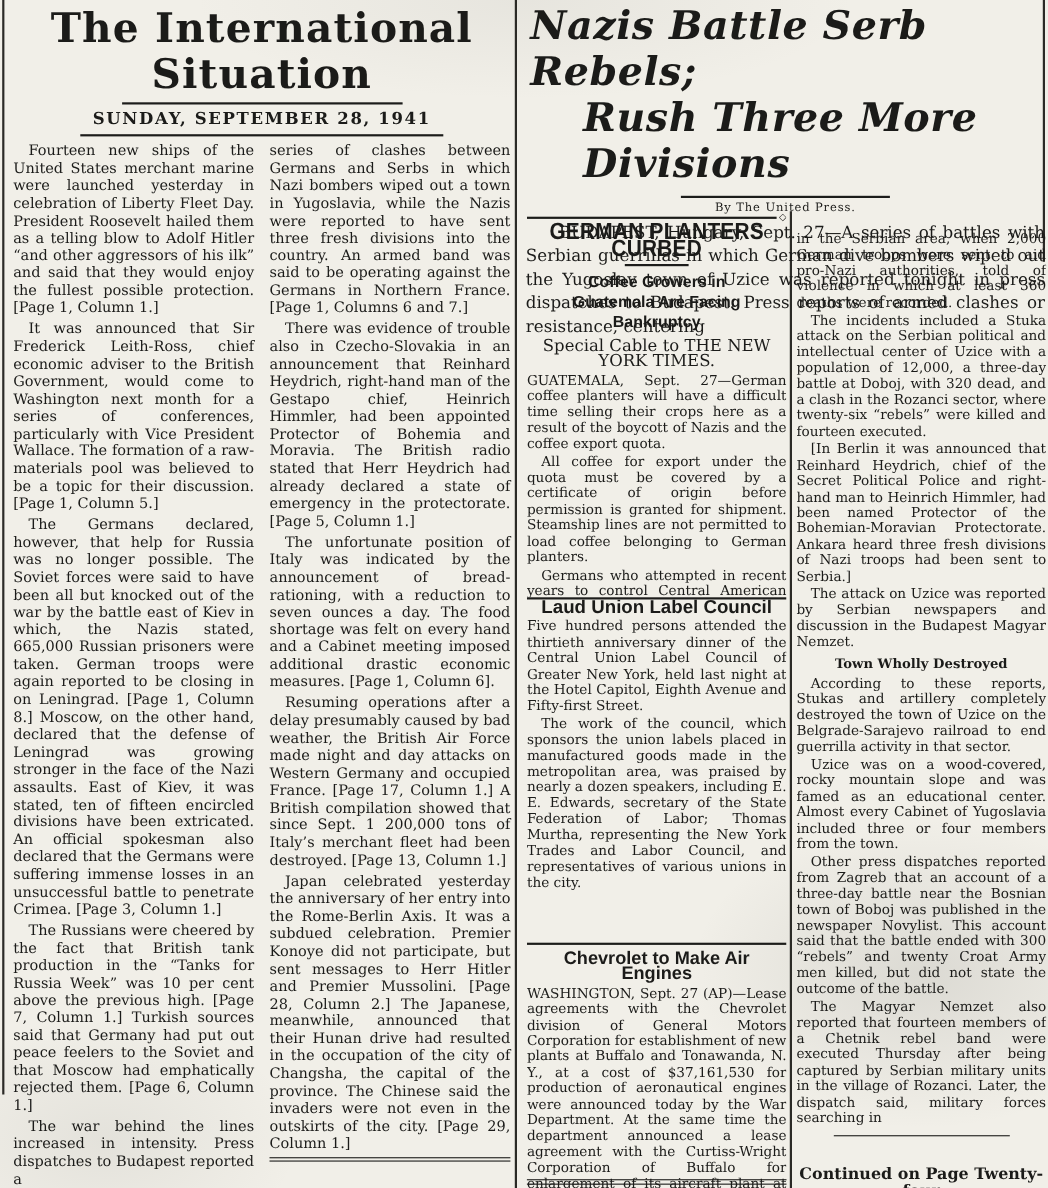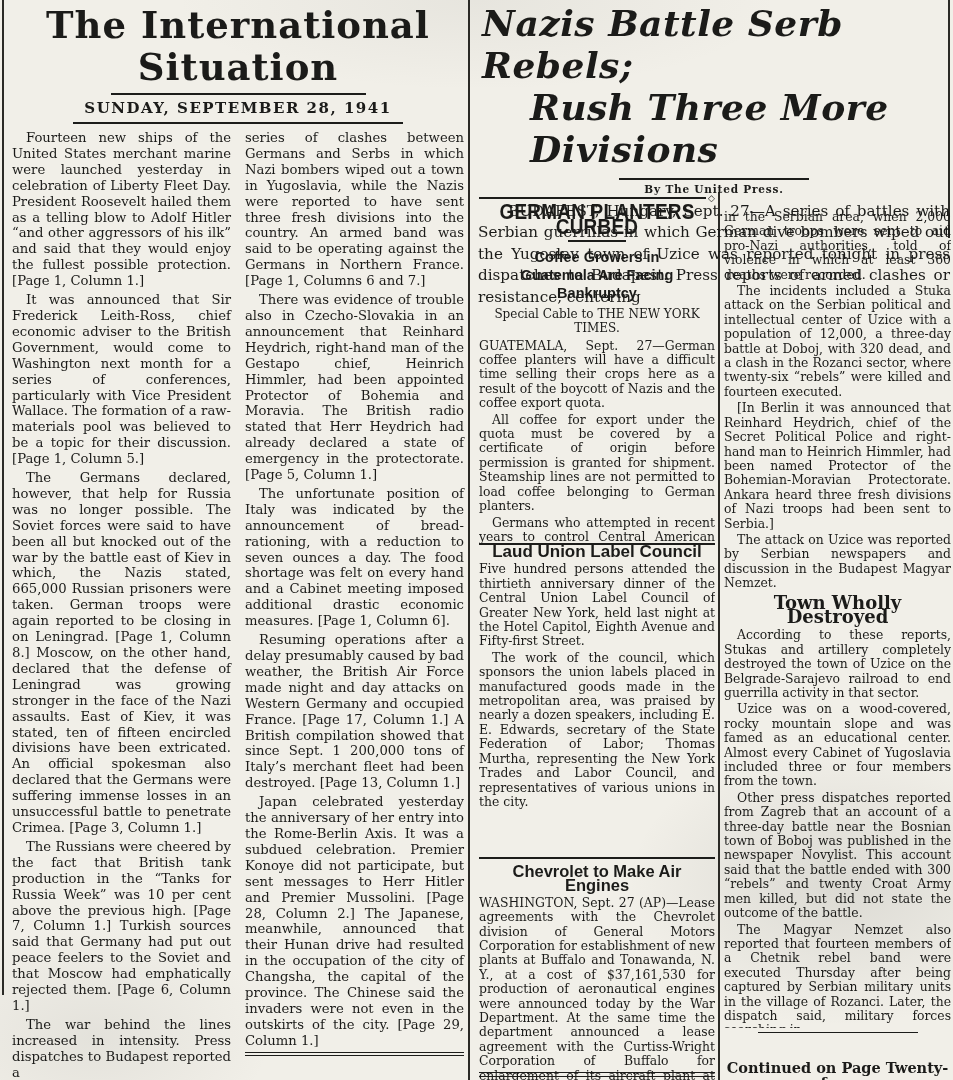--- a/index.html
+++ b/index.html
@@ -31,48 +31,48 @@
   .col p.cont { text-indent:0; }
   .end-rule { height:4px; border-top:1.5px solid #1c1c1a; border-bottom:1.5px solid #1c1c1a; margin-top:5px; }
   .col2-end { margin-top:3px; }
 
   
   .right-sec-head { position:absolute; left:478px; top:2px; width:472px; }
   .headline { font-style:italic; font-weight:bold; font-size:36px; line-height:42px; letter-spacing:0.5px; }
   .headline.l1 { padding-left:4px; }
   .headline.l2 { padding-left:52px; }
   .head-rule { width:190px; height:2px; background:#1c1c1a; margin:8px auto 3px; }
-  .byline { text-align:center; font-size:10.5px; font-weight:bold; letter-spacing:0.8px; }
+  .byline { text-align:center; font-size:10.5px; font-weight:normal; letter-spacing:0.8px; }
   .lead { margin-top:6px; font-size:15.2px; line-height:21.4px; text-align:justify; text-indent:30px; }
 
   
   .mid-col { position:absolute; left:479px; top:194px; width:236px; height:886px; overflow:hidden; }
   .mid-col, .r-col { font-size:12.4px; line-height:14.4px; text-align:justify; }
   .mid-col p, .r-col p { margin:0 0 2px; text-indent:13px; }
   .mid-col p.cont, .r-col p.cont { text-indent:0; }
   .wrap-rule { display:flex; align-items:center; height:8px; margin-bottom:2px; }
   .wrap-rule .line { flex:1; height:1.5px; background:#1c1c1a; }
   .wrap-rule .diamond { font-size:9px; line-height:8px; padding-left:2px; color:#1c1c1a; }
   .gp-box { height:349px; overflow:hidden; }
   .gothic-head { font-family:"Liberation Sans", sans-serif; font-weight:bold; text-align:center; }
   .gp-headline { font-size:19px; letter-spacing:0.2px; transform:scaleY(1.12); transform-origin:top; margin-top:2px; }
   .small-rule { width:58px; height:2px; background:#1c1c1a; margin:7px auto 6px; }
   .gp-subhead { font-size:14.5px; line-height:18px; margin:0 24px 5px; }
-  .credit { text-align:center; font-size:12px; margin-bottom:3px; }
+  .credit { text-align:center; font-size:15px; margin-bottom:3px; }
   .ul-box { height:290px; overflow:hidden; border-top:2px solid #1c1c1a; padding-top:0; }
   .ul-headline { font-size:17px; margin-bottom:3px; }
   .chev-box { height:291px; overflow:hidden; border-top:2px solid #1c1c1a; padding-top:5px; position:relative;margin-top:24px; }
   .chev-headline { font-size:16.5px; margin-bottom:3px; }
   .double-rule { position:absolute; left:479px; top:1072px; width:236px; height:5px;
                  border-top:1.5px solid #1c1c1a; border-bottom:1.5px solid #1c1c1a; }
 
   
   .r-col { position:absolute; left:724px; top:210px; width:227px; height:884px; display:flex; flex-direction:column; }
   .r-col-body { flex:1; overflow:hidden; }
-  .subhead-center { text-align:center; font-weight:bold; font-size:18px; margin:5px 0 4px; text-indent:0 !important; }
+  .subhead-center { text-align:center; font-weight:bold; font-size:12px; margin:5px 0 4px; text-indent:0 !important; }
   .cont-rule { width:160px; height:1.5px; background:#1c1c1a; margin:4px auto 4px; }
   .continued { text-align:center; font-weight:bold; font-size:14.5px; padding-bottom:4px;margin-top:24px; }
 </style>
 </head>
 <body>
 
 <div class="paper">
 
   <div class="vrule edge-left"></div>
   <div class="vrule divider-main"></div>

